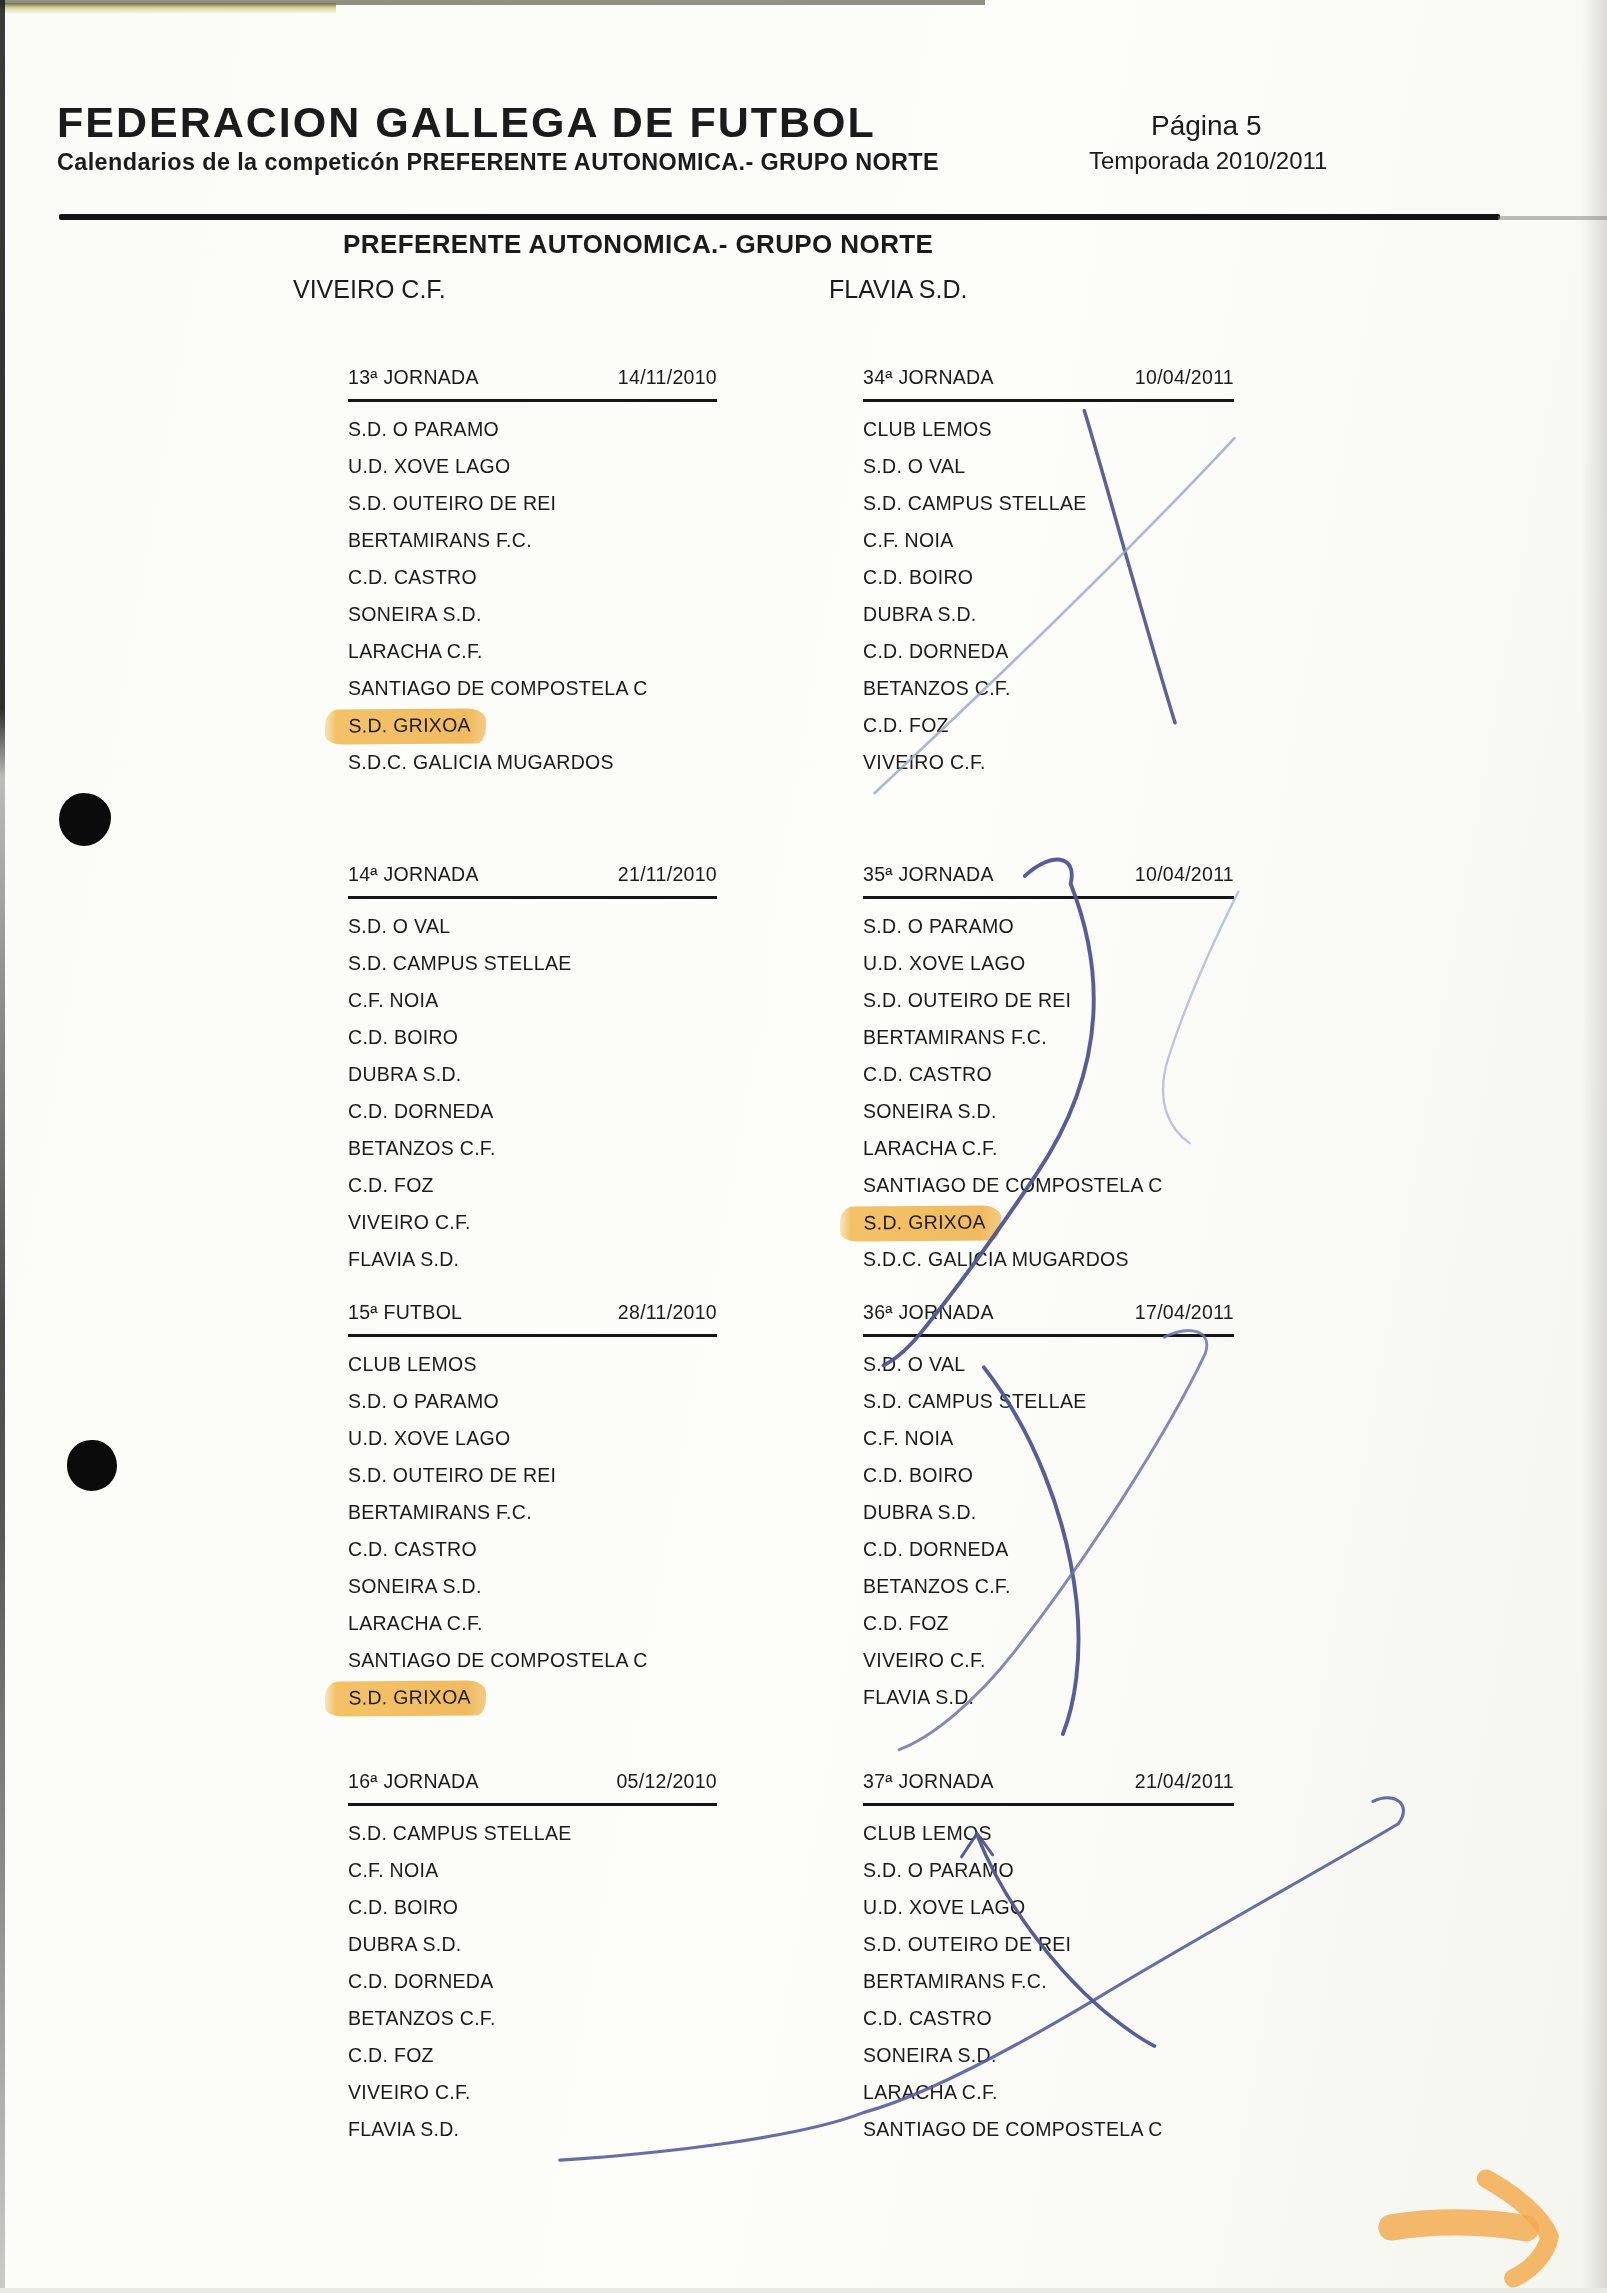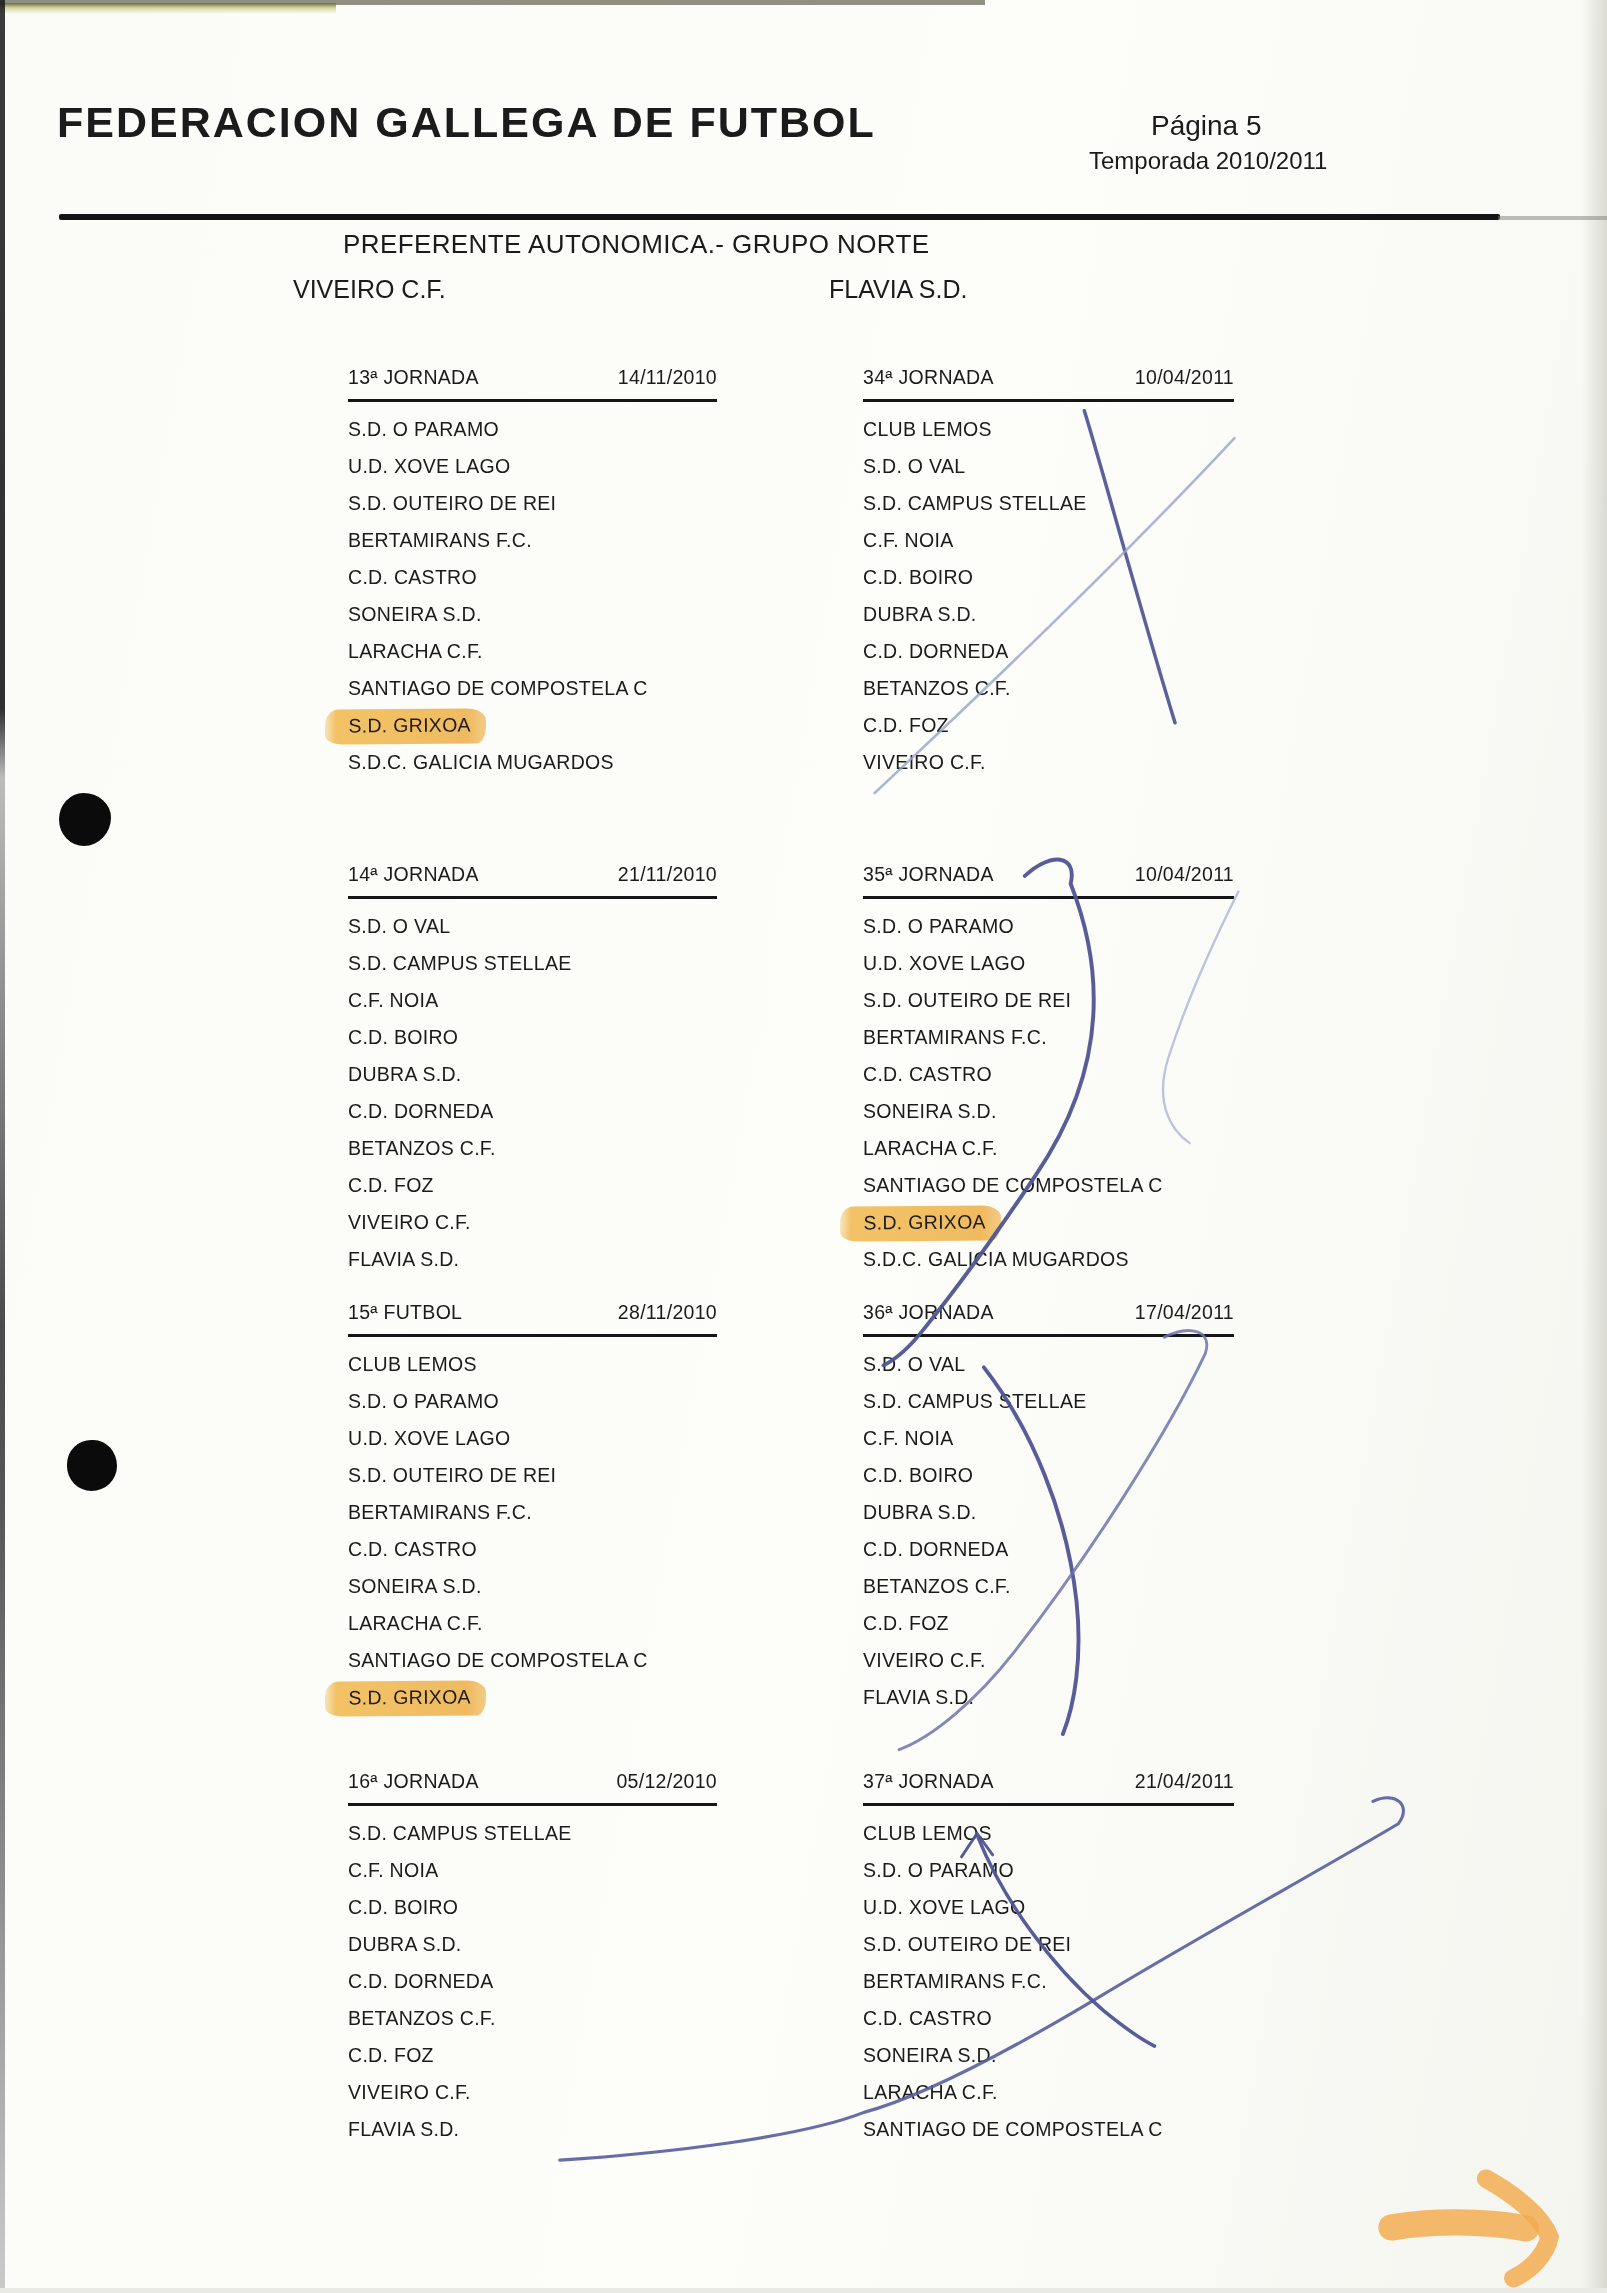--- a/index.html
+++ b/index.html
@@ -26,21 +26,21 @@
     background:linear-gradient(90deg, rgba(180,180,170,0) 0%, rgba(170,170,160,.38) 100%); }
 
   
   .doc-title { position:absolute; left:57px; top:101px; font-size:43px; font-weight:bold; letter-spacing:2px; line-height:43px; white-space:nowrap; }
   .doc-subtitle { position:absolute; left:57px; top:148px; font-size:23.4px; font-weight:bold; letter-spacing:0.4px; line-height:29px; white-space:nowrap; }
   .page-number { position:absolute; left:1151px; top:111px; font-size:28px; line-height:29px; }
   .season { position:absolute; left:1089px; top:146px; font-size:24px; line-height:29px; }
   .header-rule { position:absolute; left:59px; top:214px; width:1441px; height:5.9px; background:#141414; border-radius:2px; }
   .header-rule-shadow { position:absolute; left:1498px; top:216px; width:109px; height:3.9px; background:rgba(125,125,118,.5); }
 
-  .section-title { position:absolute; left:343px; top:230px; font-size:26px; font-weight:normal; letter-spacing:0.4px; line-height:29px; white-space:nowrap; }
+  .section-title { position:absolute; left:343px; top:230px; font-size:26px; font-weight:bold; letter-spacing:0.4px; line-height:29px; white-space:nowrap; }
   .resting-left { position:absolute; left:293px; top:275px; font-size:25px; line-height:29px; white-space:nowrap; }
   .resting-right { position:absolute; left:829px; top:275px; font-size:25px; line-height:29px; white-space:nowrap; }
 
   
   .jornada { position:absolute; width:369px;text-align:center; }
   .col-left  { left:348px; }
   .col-right { left:863px; width:371px; }
   .row-0 { top:365px; }
   .row-1 { top:854px;margin-top:8px; }
   .row-2 { top:1300px; }
@@ -68,20 +68,21 @@
 <body>
 
 <div class="page">
 
   <div class="edge-top-line"></div>
   <div class="edge-top-band"></div>
   <div class="edge-left"></div>
   <div class="edge-right"></div>
 
   <div class="doc-title">FEDERACION GALLEGA DE FUTBOL</div>
+  <div class="doc-subtitle">Calendarios de la competicón PREFERENTE AUTONOMICA.- GRUPO NORTE</div>
   <div class="page-number">Página 5</div>
   <div class="season">Temporada 2010/2011</div>
   <div class="header-rule"></div>
   <div class="header-rule-shadow"></div>
 
   <div class="section-title">PREFERENTE AUTONOMICA.- GRUPO NORTE</div>
   <div class="resting-left">VIVEIRO C.F.</div>
   <div class="resting-right">FLAVIA S.D.</div>
 
   <div class="jornada col-left row-0">

